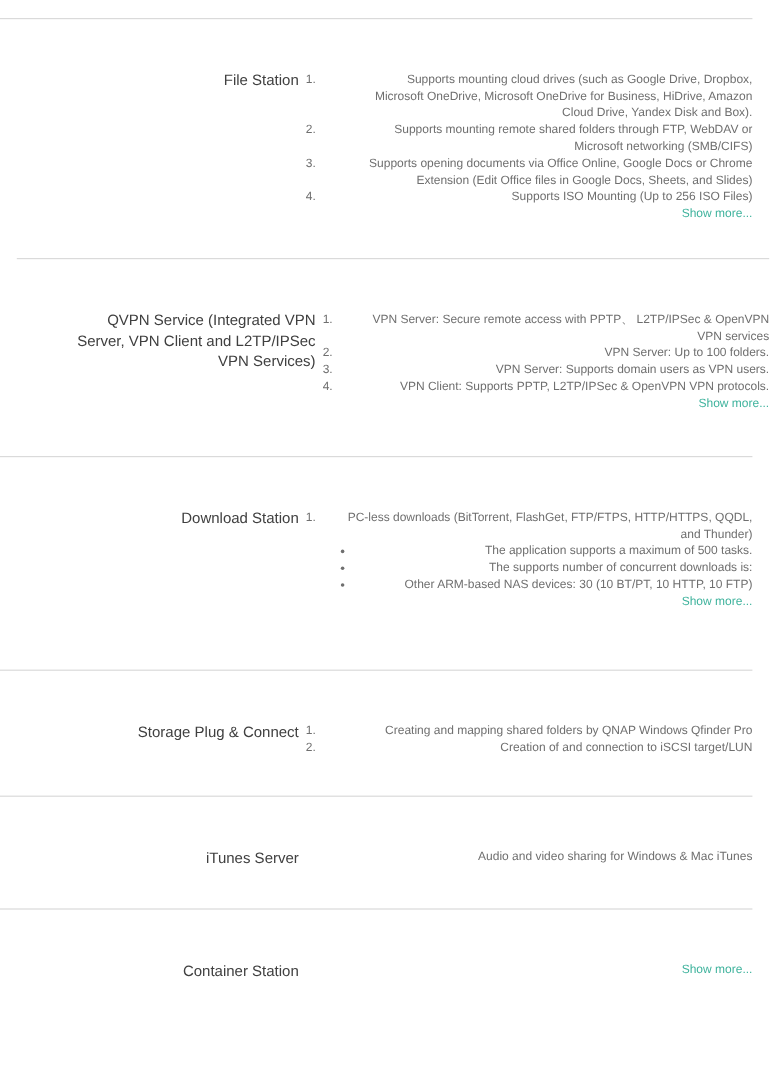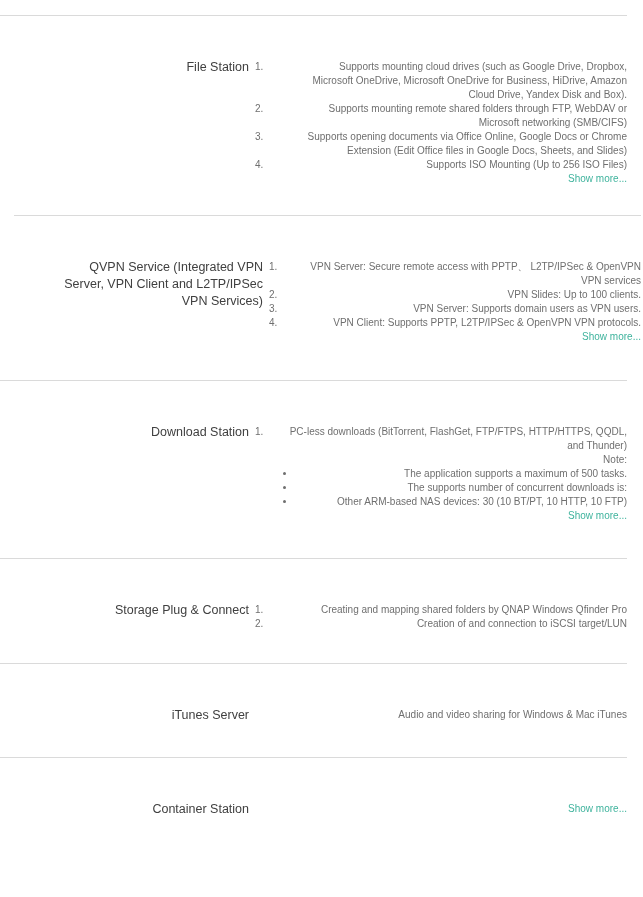--- a/index.html
+++ b/index.html
@@ -57,34 +57,34 @@
   </section>
 
   <section class="row">
     <div class="left">QVPN Service (Integrated VPN
 Server, VPN Client and L2TP/IPSec
 VPN Services)</div>
     <div class="right">
           <ol>
             <li>VPN Server: Secure remote access with PPTP、 L2TP/IPSec &amp; OpenVPN
 VPN services</li>
-            <li>VPN Slides: Up to 100 clients.</li>
+            <li>VPN Server: Up to 100 folders.</li>
             <li>VPN Server: Supports domain users as VPN users.</li>
             <li>VPN Client: Supports PPTP, L2TP/IPSec &amp; OpenVPN VPN protocols.</li>
           </ol>
           <a class="show-more">Show more...</a>
         </div>
   </section>
 
   <section class="row">
     <div class="left">Download Station</div>
     <div class="right">
           <ol>
             <li>PC-less downloads (BitTorrent, FlashGet, FTP/FTPS, HTTP/HTTPS, QQDL,
-and Thunder)<div class="note">Note:</div><ul><li>The application supports a maximum of 500 tasks.</li><li>The supports number of concurrent downloads is:</li><li>Other ARM-based NAS devices: 30 (10 BT/PT, 10 HTTP, 10 FTP)</li></ul></li>
+and Thunder)<ul><li>The application supports a maximum of 500 tasks.</li><li>The supports number of concurrent downloads is:</li><li>Other ARM-based NAS devices: 30 (10 BT/PT, 10 HTTP, 10 FTP)</li></ul></li>
           </ol>
           <a class="show-more">Show more...</a>
         </div>
   </section>
 
   <section class="row">
     <div class="left">Storage Plug &amp; Connect</div>
     <div class="right">
           <ol>
             <li>Creating and mapping shared folders by QNAP Windows Qfinder Pro</li>

